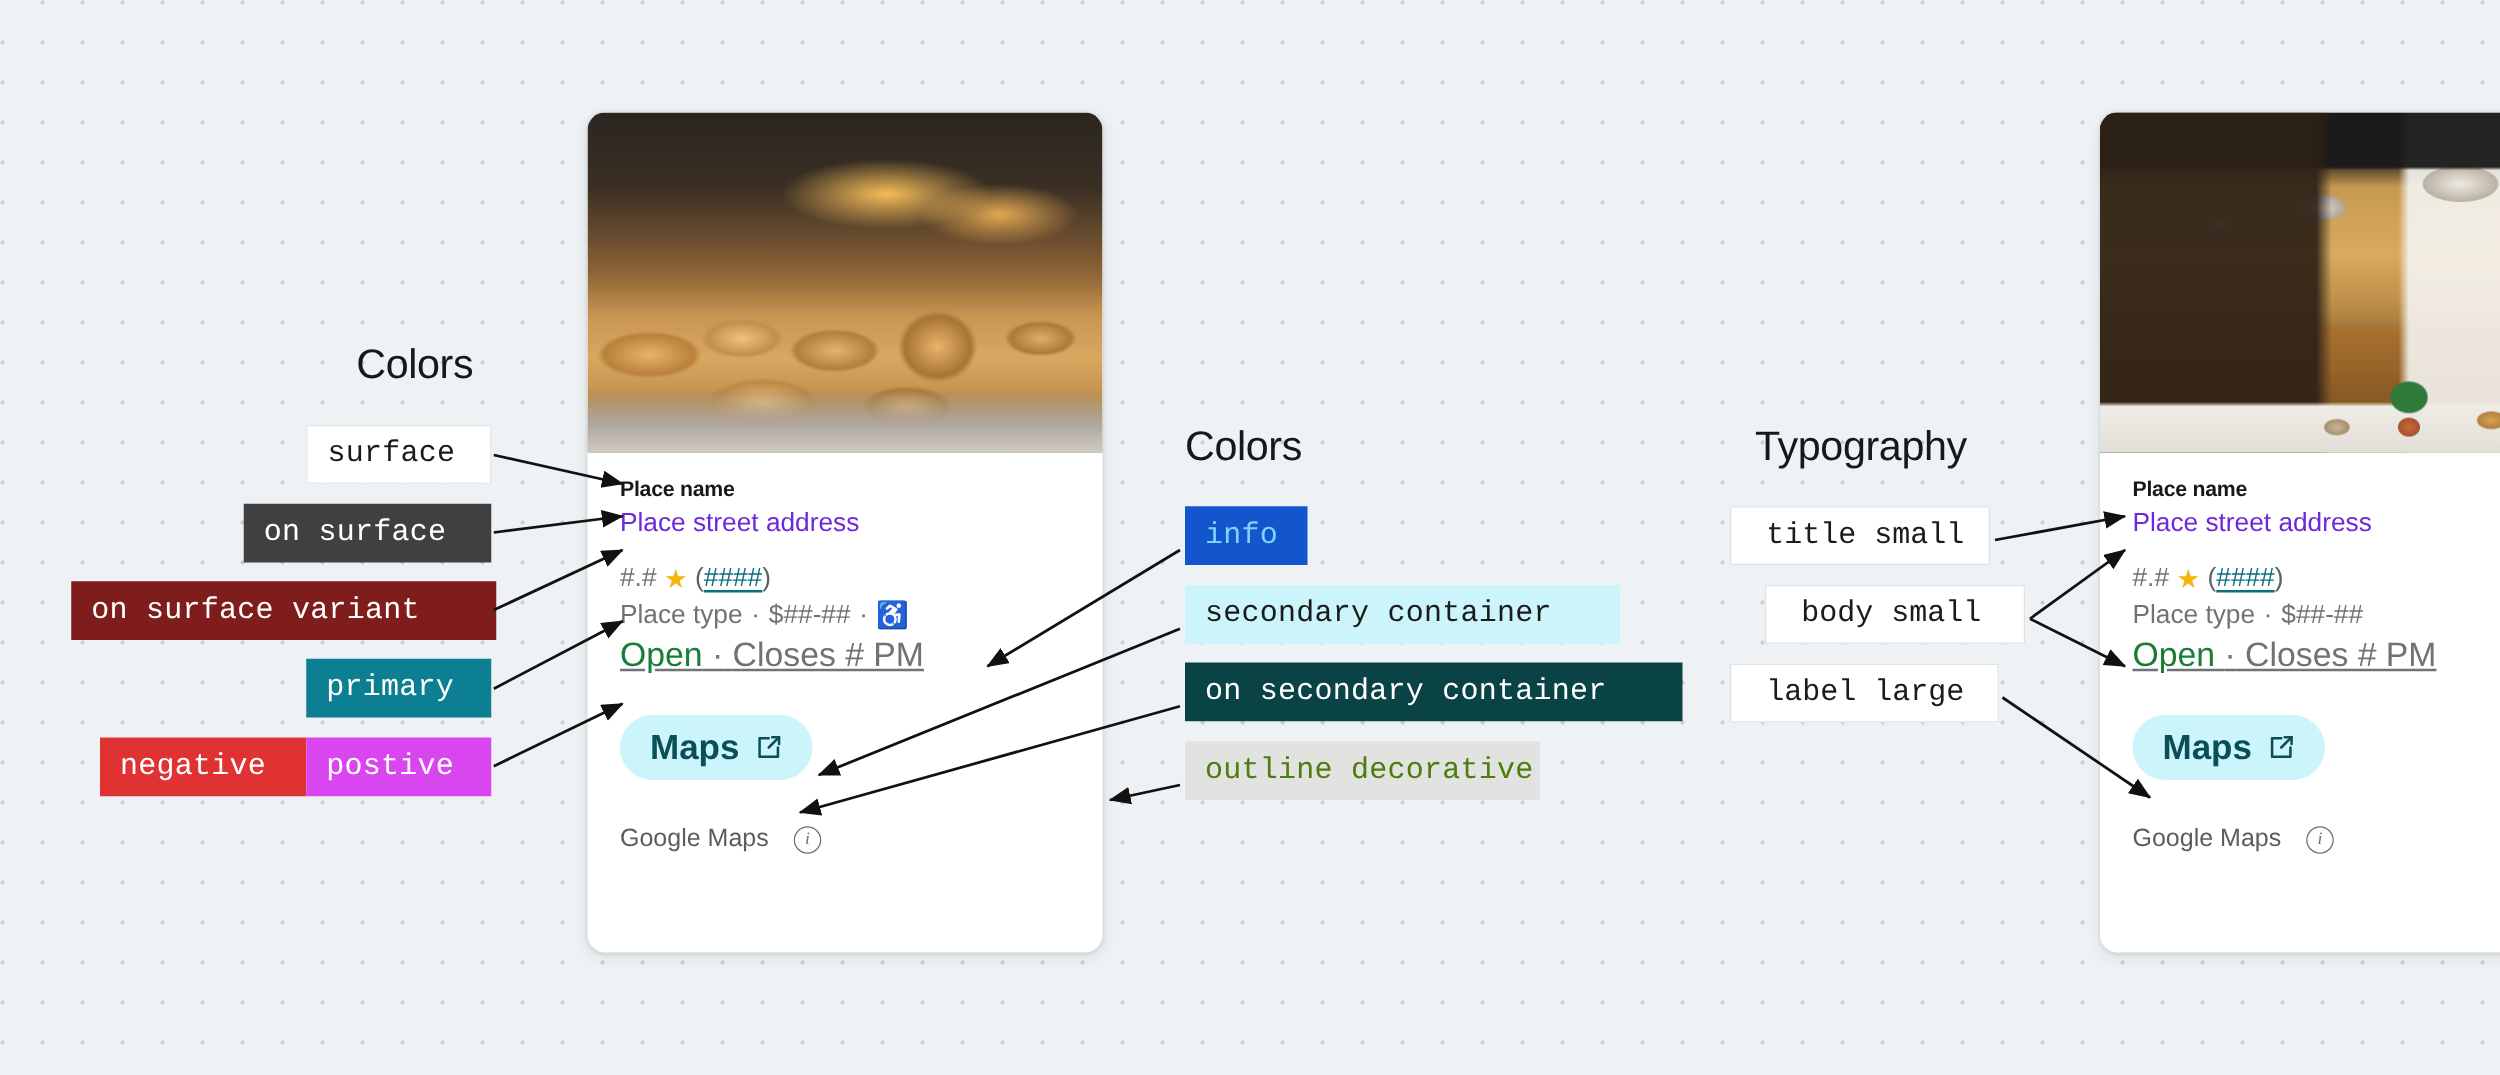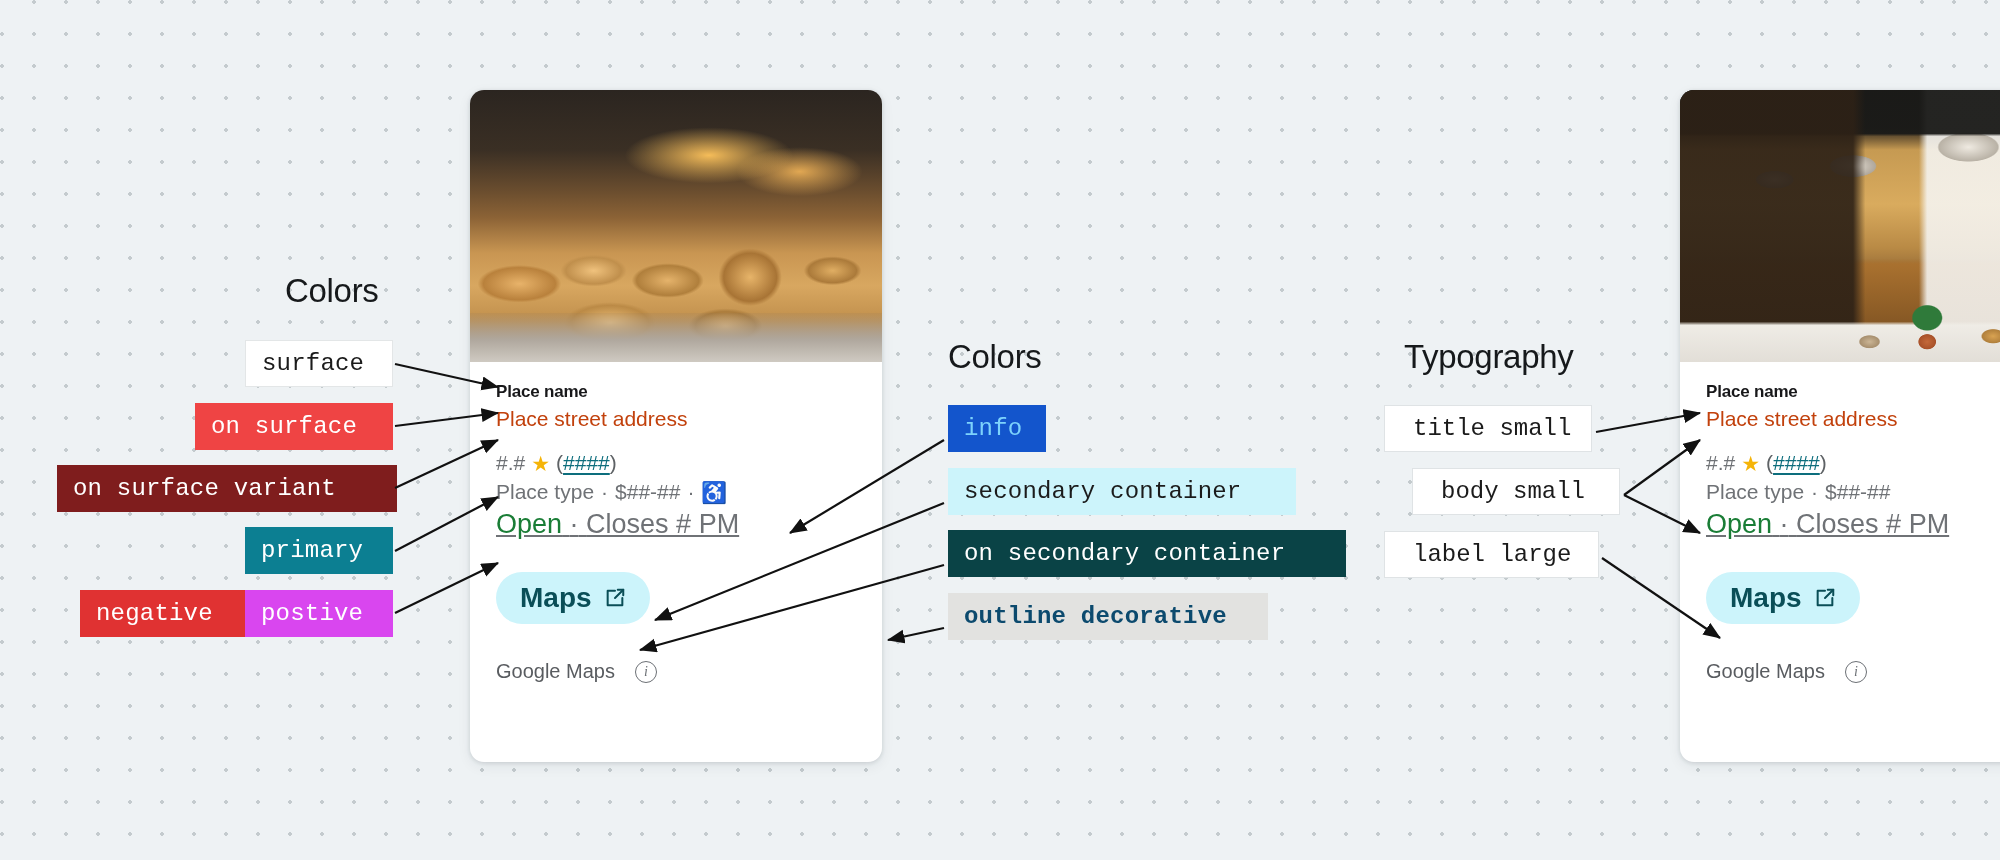--- a/index.html
+++ b/index.html
@@ -45,31 +45,31 @@
     display: flex;
     align-items: center;
     padding: 0 16px;
     height: 47px;
     white-space: nowrap;
     letter-spacing: 0.2px;
   }
 
   
   #chip-surface            { left: 245px; top: 340px; width: 148px; background:#ffffff; color:#1b1b1b; border:1px solid #e3e6e7; }
-  #chip-on-surface         { left: 195px; top: 403px; width: 198px; background:#ef4444; color:#ffffff; }
+  #chip-on-surface         { left: 195px; top: 403px; width: 198px; background:#404040; color:#ffffff; }
   #chip-on-surface-variant { left: 57px;  top: 465px; width: 340px; background:#7f1d1d; color:#ffffff; }
   #chip-primary            { left: 245px; top: 527px; width: 148px; background:#0c7f92; color:#ffffff; }
   #chip-negative           { left: 80px;  top: 590px; width: 165px; background:#e03232; color:#ffffff; }
   #chip-postive            { left: 245px; top: 590px; width: 148px; background:#d946ef; color:#ffffff; }
 
   
   #chip-info                  { left: 948px; top: 405px; width: 98px;  background:#1355cc; color:#7dd3fc; }
   #chip-secondary-container   { left: 948px; top: 468px; width: 348px; background:#ccf4fb; color:#1b1b1b; }
   #chip-on-secondary-container{ left: 948px; top: 530px; width: 398px; background:#0a4346; color:#ffffff; }
-  #chip-outline-decorative    { left: 948px; top: 593px; width: 320px; background:#e2e2e0; color:#0c4a6e;font-weight:bold; }
+  #chip-outline-decorative    { left: 948px; top: 593px; width: 284px; background:#e2e2e0; color:#4d7c0f; }
 
   
   .tchip {
     position: absolute;
     font-family: "Liberation Mono", monospace;
     font-size: 24px;
     display: flex;
     align-items: center;
     padding: 0 28px;
     height: 47px;
@@ -163,21 +163,21 @@
 
   .place-name {
     font-size: 17px;
     font-weight: 700;
     color: #18181a;
     letter-spacing: -0.2px;
     white-space: nowrap;
   }
   .place-address {
     font-size: 21px;
-    color: #c2410c;
+    color: #6d28d9;
     margin-top: 5px;
     white-space: nowrap;
   }
   .rating-row {
     margin-top: 20px;
     font-size: 21px;
     color: #6f7276;
     display: flex;
     align-items: center;
     gap: 6px;

